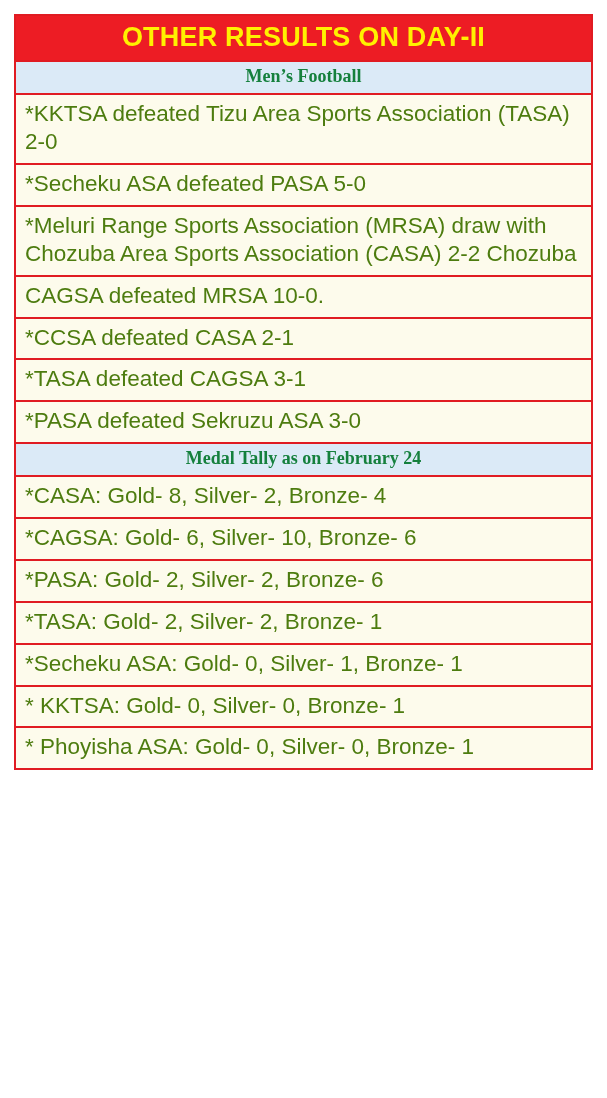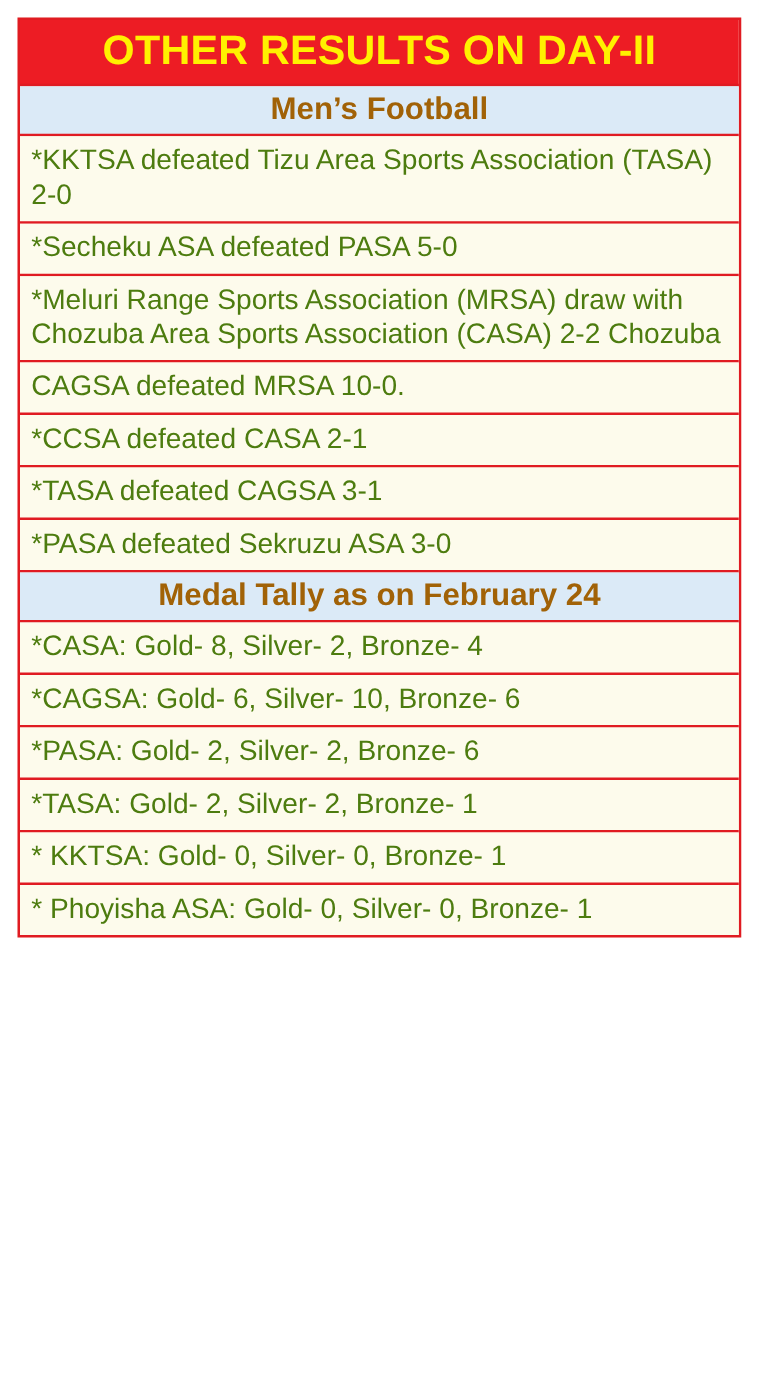--- a/index.html
+++ b/index.html
@@ -34,36 +34,36 @@
     border-bottom: none;
   }
   .title-row {
     background: #ed1c24;
     text-align: center;
     padding: 7px 6px 9px 6px;
   }
   .title-text {
     color: #fff100;
     font-weight: bold;
-    font-size: 33px;
+    font-size: 27px;
     letter-spacing: 0.2px;
     line-height: 1.05;
     font-family: "Liberation Sans", sans-serif;
   }
   .section-row {
     background: #dbeaf7;
     text-align: center;
     padding: 5px 6px 7px 6px;
   }
   .section-text {
-    color: #a16207;
+    color: #15803d;
     font-weight: bold;
-    font-size: 25px;
+    font-size: 18px;
     line-height: 1.05;
-    font-family: Liberation Sans, sans-serif;
+    font-family: Liberation Serif, serif;
   }
   .item-row {
     background: #fdfbec;
     padding: 5px 9px 7px 9px;
   }
   .item-text {
     color: #4d7c0f;
     font-size: 22.5px;
     line-height: 1.24;
     font-family: "Liberation Sans", sans-serif;
@@ -117,20 +117,23 @@
     <div class="row item-row">
       <div class="item-text">*CAGSA: Gold- 6, Silver- 10, Bronze- 6</div>
     </div>
     <div class="row item-row">
       <div class="item-text">*PASA: Gold- 2, Silver- 2, Bronze- 6</div>
     </div>
     <div class="row item-row">
       <div class="item-text">*TASA: Gold- 2, Silver- 2, Bronze- 1</div>
     </div>
     <div class="row item-row">
+      <div class="item-text">*Secheku ASA: Gold- 0, Silver- 1, Bronze- 1</div>
+    </div>
+    <div class="row item-row">
       <div class="item-text">* KKTSA: Gold- 0, Silver- 0, Bronze- 1</div>
     </div>
     <div class="row item-row">
       <div class="item-text">* Phoyisha ASA: Gold- 0, Silver- 0, Bronze- 1</div>
     </div>
 
   </div>
 </div>
 
 </body></html>

